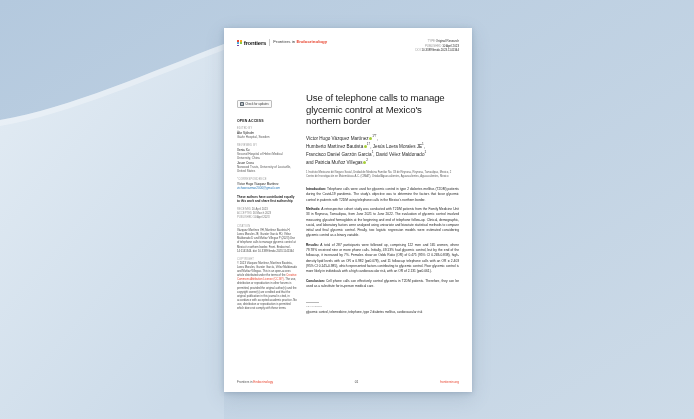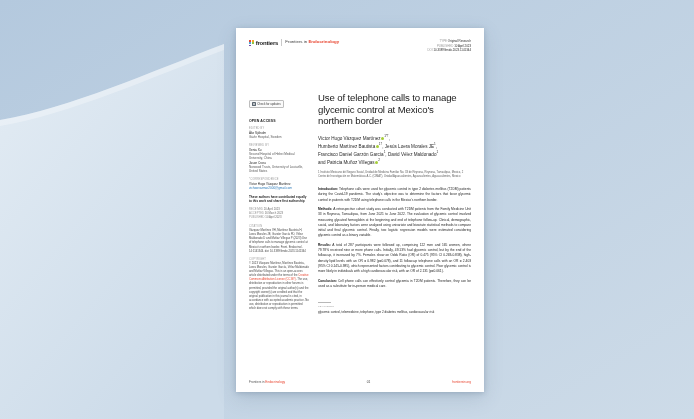--- a/index.html
+++ b/index.html
@@ -15,21 +15,21 @@
   
   #bg-curve {
     position: absolute;
     inset: 0;
     width: 694px; height: 419px;
     pointer-events: none;
   }
   
   #page {
     position: absolute;
-    left: 236px; top: 28px;
+    left: 224px; top: 28px;
     width: 248px; height: 364px;
     background: #ffffff;
     box-shadow: 0 1px 5px rgba(70,95,120,.28), 0 6px 18px rgba(70,95,120,.18);
     overflow: hidden;
   }
   .pg-inner {
     position: absolute;
     left: 0; top: 0; right: 0; bottom: 0;
     padding: 11px 13px 7px 13px;
     box-sizing: border-box;

